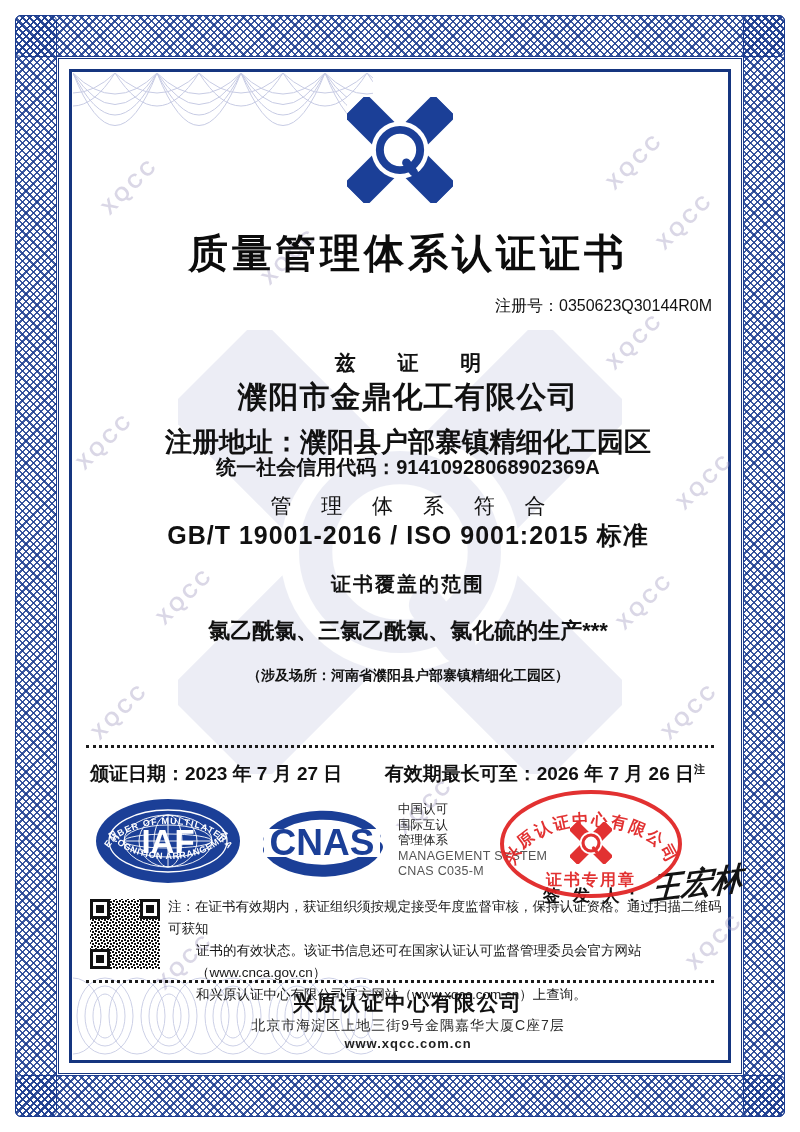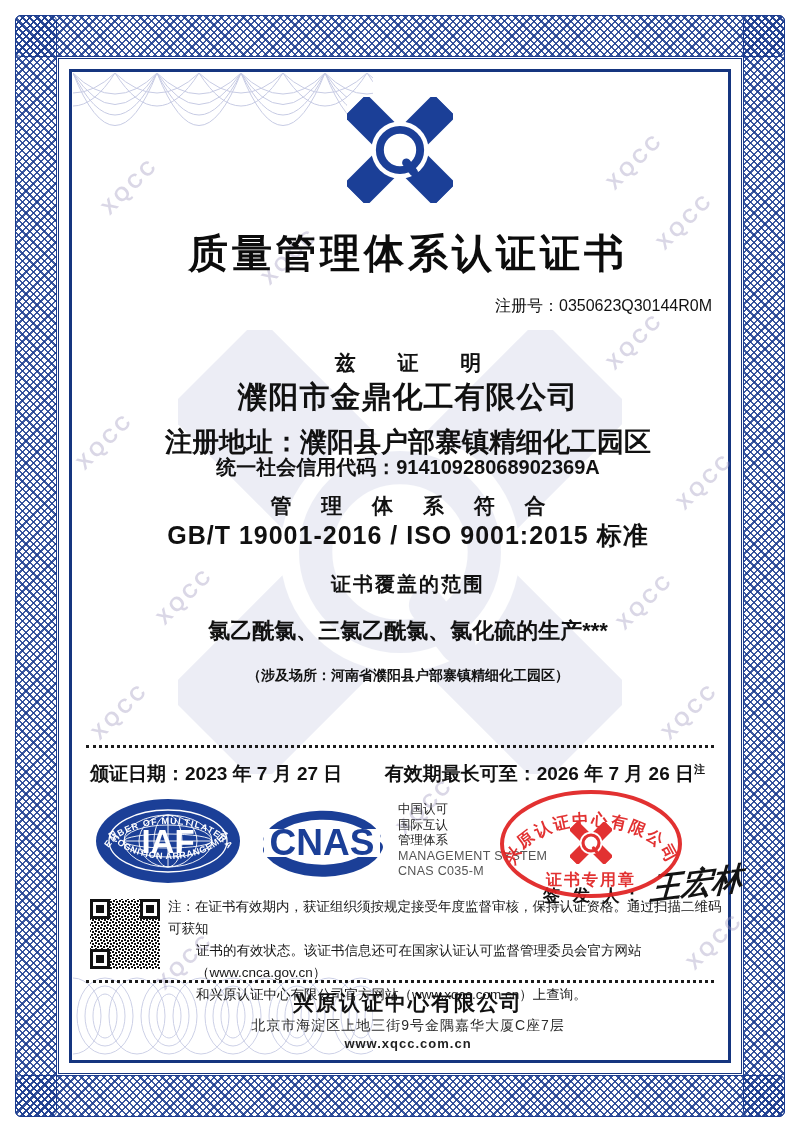--- a/index.html
+++ b/index.html
@@ -29,21 +29,21 @@
   
   .abs { position:absolute; }
   .ctr { left:16px; right:0; text-align:center; }
   .logo { left:347px; top:97px; width:106px; height:106px; color:#1b3f97; }
   .title { top:226px; font-size:40px; font-weight:700; letter-spacing:4px; color:#0c0c0c; }
   .regline { top:296px; right:88px; font-size:16px; font-weight:400; }
   .statement { top:349px; font-size:21px; font-weight:700; word-spacing:36px; }
   .company { top:377px; font-size:30px; font-weight:700; letter-spacing:1px; }
   .addr { top:424px; font-size:27px; font-weight:700; }
   .credit { top:454px; font-size:20px; font-weight:700; }
-  .conform { top:492px; font-size:21px; font-weight:700; letter-spacing:12px; text-indent:12px; }
+  .conform { top:492px; font-size:21px; font-weight:400; letter-spacing:12px; text-indent:12px; }
   .standard { top:519px; font-size:25px; font-weight:700; letter-spacing:1px; }
   .scopehead { top:571px; font-size:20px; font-weight:700; letter-spacing:2px; }
   .scope { top:616px; font-size:22px; font-weight:700; }
   .sites { top:667px; font-size:14px; font-weight:700; }
   .dots { position:absolute; left:86px; right:86px; border-top:3px dotted #1c1c1c; height:0; }
   .dots1 { top:745px; } .dots2 { top:980px; }
   .dates { top:761px; left:90px; right:95px; display:flex; justify-content:space-between;
            font-size:19px; font-weight:700; }
   .supnote { font-size:11px; vertical-align:super; }
   .iaf { left:94px; top:797px; width:148px; height:88px; }

